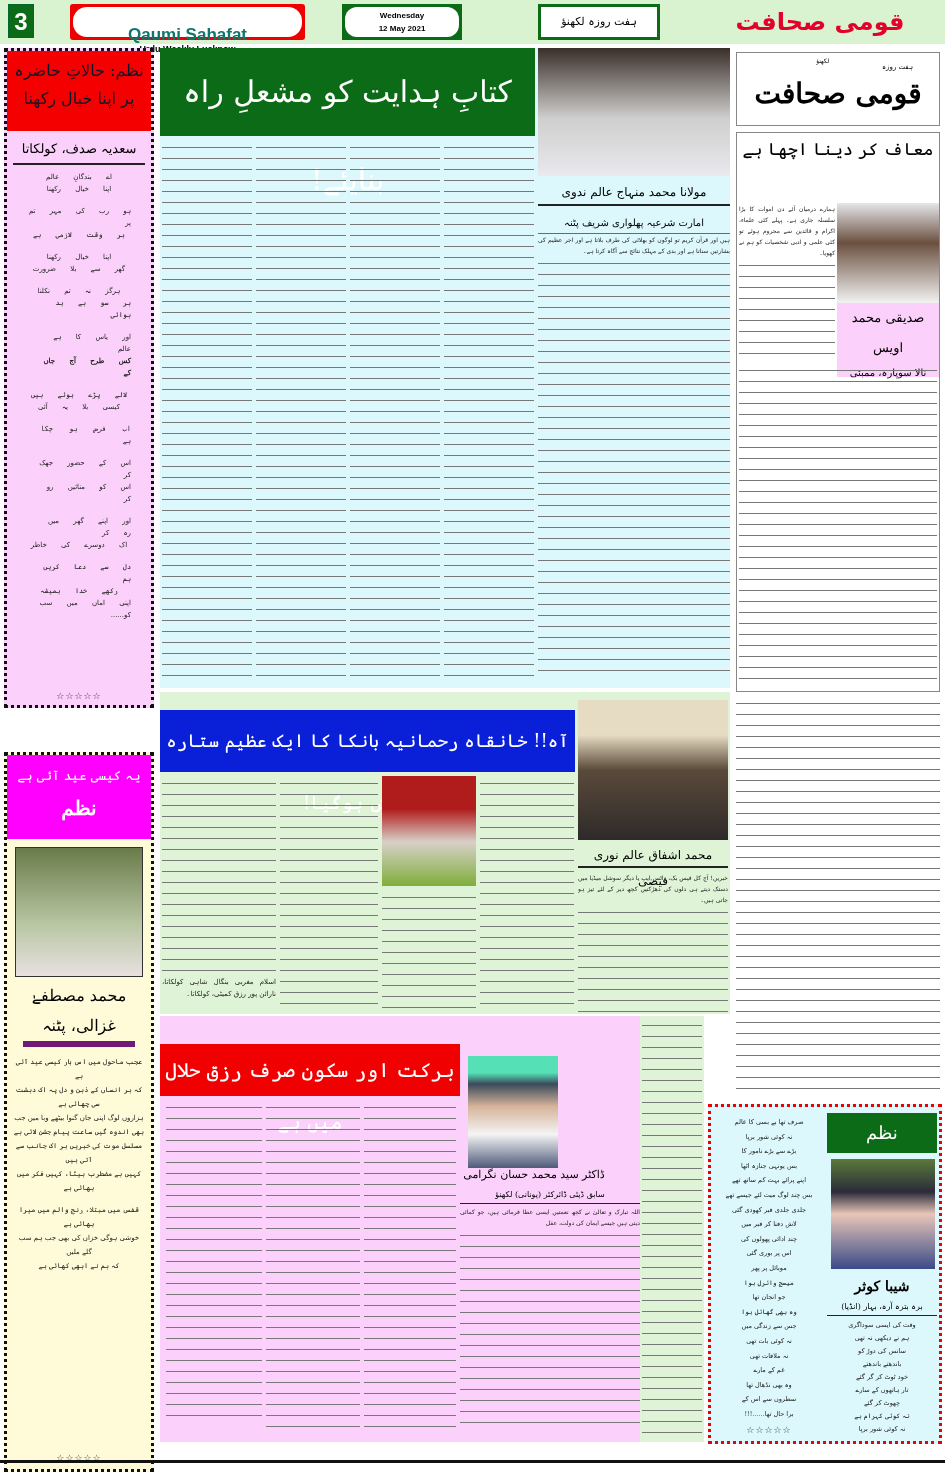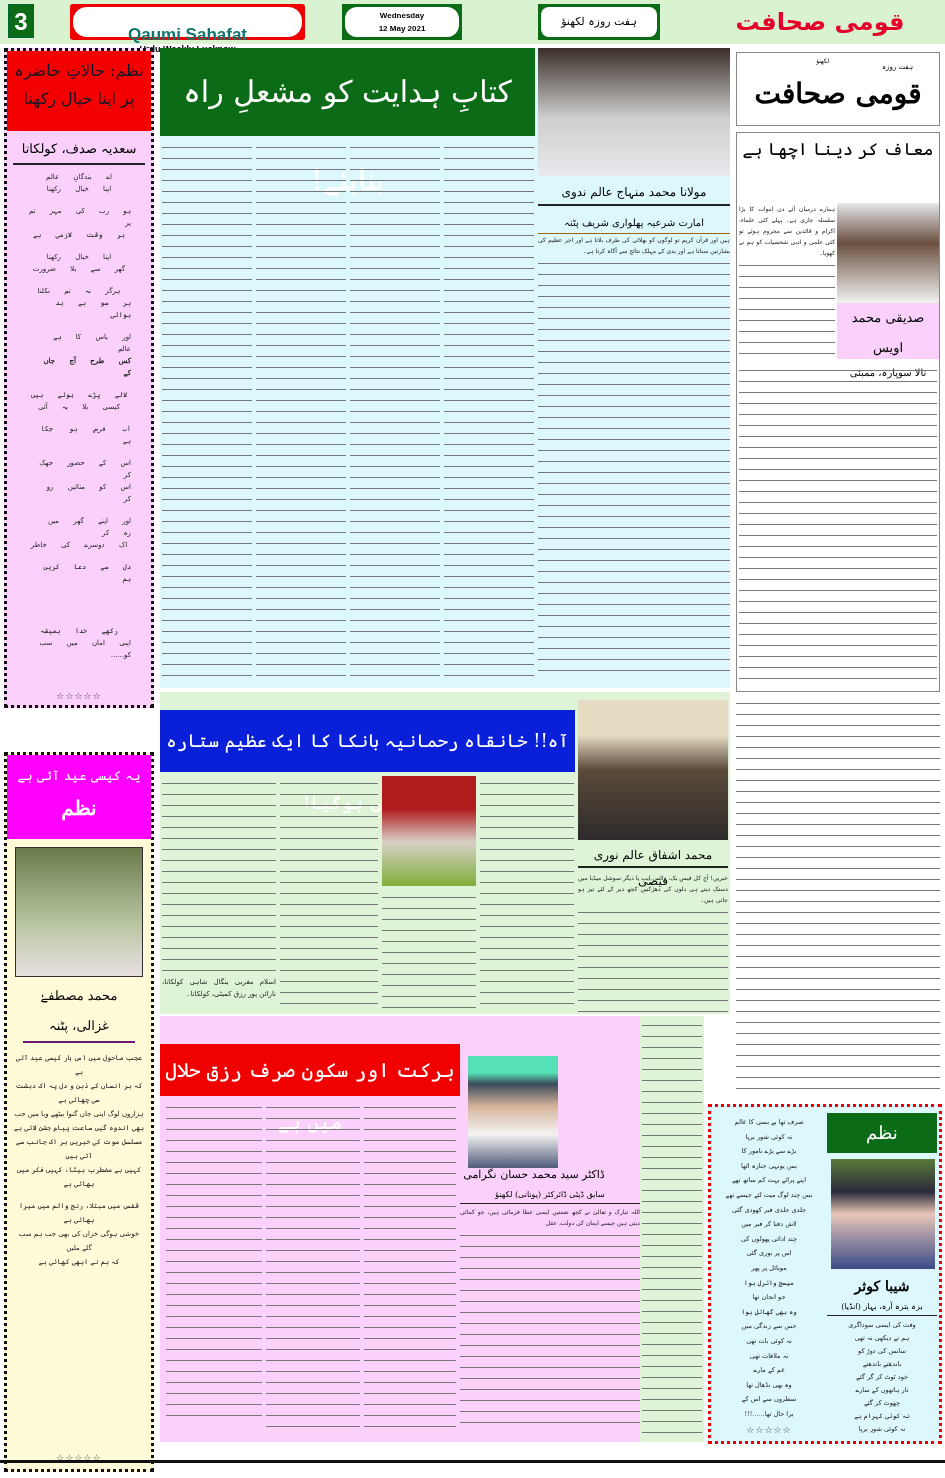--- a/index.html
+++ b/index.html
@@ -10,21 +10,21 @@
 
 #header{left:0;top:0;width:945px;height:44px;background:#d9f2cf}
 #pgnum{left:8px;top:4px;width:26px;height:34px;background:#0b6b16;color:#fff;font:bold 24px "Liberation Sans",sans-serif;text-align:center;line-height:34px;border:1px solid #063;}
 #brand{left:70px;top:4px;width:235px;height:36px;background:#e00;border-radius:3px;padding:3px}
 #brand .inner{background:#fff;border-radius:14px;height:30px;text-align:center}
 #brand .t1{font:bold 17px "Liberation Sans",sans-serif;color:#0f766e;line-height:18px;padding-top:19px}
 #brand .t2{font:bold 9px "Liberation Sans",sans-serif;color:#000;line-height:11px}
 #datebox{left:342px;top:4px;width:120px;height:36px;background:#0b6b16;padding:3px}
 #datebox .inner{background:#fff;border-radius:12px;height:30px;text-align:center;font:bold 8px "Liberation Sans",sans-serif;line-height:13px;padding-top:2px}
 #weeklybox{left:538px;top:4px;width:122px;height:36px;background:#0b6b16;padding:3px}
-#weeklybox .inner{background:#fff;border-radius:8px;height:30px;text-align:center;font:11px "DejaVu Serif",serif;line-height:30px}
+#weeklybox .inner{background:#fff;border-radius:0;height:30px;text-align:center;font:11px "DejaVu Serif",serif;line-height:30px}
 #mast-ur{left:720px;top:4px;width:200px;height:36px;color:#e4002b;font:bold 24px "DejaVu Sans",sans-serif;text-align:center;line-height:36px}
 
 .panel{border:1px solid #888}
 .txt{font-size:6px;line-height:11px;color:#222;text-align:justify;direction:rtl;overflow:hidden}
 .lines{background:repeating-linear-gradient(to bottom,transparent 0,transparent 7px,#777 7px,#777 8px,transparent 8px,transparent 11px)}
 .photo{background:#555}
 .cap{font-family:"DejaVu Serif",serif;direction:rtl;text-align:center;color:#000}
 .dotborder{border:3px dotted #111}
 .reddot{border:3px dotted #e00}
 .stars{font-size:9px;letter-spacing:1px;text-align:center;color:#333}
@@ -87,34 +87,34 @@
       <div style="margin: 6px 0px 10px;">
         <div class="poem-row" style="justify-content: center; word-spacing: 12px;">اس کے حضور جھک کر</div>
         <div class="poem-row" style="justify-content: center; word-spacing: 12px;">اس کو منائیں رو کر</div>
       </div>
       <div style="margin: 6px 0px 10px;">
         <div class="poem-row" style="justify-content: center; word-spacing: 12px;">اور اپنے گھر میں رہ کر</div>
         <div class="poem-row" style="justify-content: center; word-spacing: 12px;">اک دوسرے کی خاطر</div>
       </div>
       <div style="margin: 6px 0px 10px;">
         <div class="poem-row" style="justify-content: center; word-spacing: 12px;">دل سے دعا کریں ہم</div>
-        <div class="poem-row" style="justify-content: center; word-spacing: 12px; margin-top: 40px;">رکھے خدا ہمیشہ</div>
+        <div class="poem-row" style="justify-content: center; word-spacing: 12px;">رکھے خدا ہمیشہ</div>
         <div class="poem-row" style="justify-content: center; word-spacing: 12px;">اپنی اماں میں سب کو......</div>
       </div>
     </div>
   <div class="stars" style="position:absolute;bottom:4px;width:100%">☆☆☆☆☆</div>
 </div>
 
 <div class="abs dotborder" style="left:4px;top:752px;width:150px;height:720px;background:#fffbd9">
   <div class="cap" style="background:#f0f;color:#fff;height:84px;padding-top:6px">
     <div style="font-size:13px;line-height:30px">یہ کیسی عید آئی ہے</div>
     <div style="font-size:20px;font-weight:bold;line-height:34px">نظم</div>
   </div>
   <div class="photo" style="margin:8px 8px 0;height:130px;background:linear-gradient(180deg,#6a7b4a,#b9c7a3 60%,#e8e0e0);border:1px solid #333"></div>
-  <div class="cap" style="font-size:13px;line-height:30px;border-bottom:2px solid #701a75;margin:4px 16px">محمد مصطفےٰ غزالی، پٹنہ</div>
+  <div class="cap" style="font-size:16px;line-height:30px;border-bottom:6px solid #701a75;margin:4px 16px">محمد مصطفےٰ غزالی، پٹنہ</div>
   <div id="poem2-lines" style="padding:4px 6px">
       <div class="rtl" style="font-family: &quot;DejaVu Serif&quot;, serif; text-align: center; font-size: 7px; line-height: 14px; color: rgb(34, 34, 34);">عجب ماحول میں اس بار کیسی عید آئی ہے</div>
       <div class="rtl" style="font-family: &quot;DejaVu Serif&quot;, serif; text-align: center; font-size: 7px; line-height: 14px; color: rgb(34, 34, 34);">کہ ہر انساں کے ذہن و دل پہ اک دہشت سی چھائی ہے</div>
       <div class="rtl" style="font-family: &quot;DejaVu Serif&quot;, serif; text-align: center; font-size: 7px; line-height: 14px; color: rgb(34, 34, 34);">ہزاروں لوگ اپنی جاں گنوا بیٹھے وبا میں جب</div>
       <div class="rtl" style="font-family: &quot;DejaVu Serif&quot;, serif; text-align: center; font-size: 7px; line-height: 14px; color: rgb(34, 34, 34);">بھی اندوہ گیں ساعت پیامِ جشن لائی ہے</div>
       <div class="rtl" style="font-family: &quot;DejaVu Serif&quot;, serif; text-align: center; font-size: 7px; line-height: 14px; color: rgb(34, 34, 34);">مسلسل موت کی خبریں ہر اک جانب سے آتی ہیں</div>
       <div class="rtl" style="font-family: &quot;DejaVu Serif&quot;, serif; text-align: center; font-size: 7px; line-height: 14px; color: rgb(34, 34, 34);">کہیں ہے مضطرب بیٹا، کہیں فکر میں بھائی ہے</div>
     </div>
   <div id="poem2-closing" style="padding:4px 6px">
       <div class="rtl" style="font-family: &quot;DejaVu Serif&quot;, serif; text-align: center; font-size: 7px; line-height: 14px; color: rgb(34, 34, 34);">قفس میں مبتلا، رنج والم میں میرا بھائی ہے</div>
@@ -165,21 +165,21 @@
 
 <div class="abs panel" style="left:736px;top:52px;width:204px;height:74px;background:#fff">
   <div class="abs rtl" style="right:26px;top:10px;font-size:7px">ہفت روزہ</div>
   <div class="abs rtl" style="right:110px;top:4px;font-size:6px">لکھنؤ</div>
   <div class="abs cap" style="left:0;top:18px;width:202px;font-size:28px;font-weight:bold;line-height:46px">قومی صحافت</div>
 </div>
 
 <div class="abs panel" style="left:736px;top:132px;width:204px;height:560px;background:#fff">
   <div class="cap" style="font-size:17px;line-height:32px">معاف کر دینا اچھا ہے</div>
   <div class="abs photo" style="left:100px;top:70px;width:102px;height:100px;background:linear-gradient(180deg,#e5e6ea,#6b5040 40%,#f2f2f2)"></div>
-  <div class="abs" style="left:100px;top:170px;width:102px;height:56px;background:#fbd0fb">
+  <div class="abs" style="left:100px;top:170px;width:102px;height:74px;background:#fbd0fb">
     <div class="cap" style="font-size:13px;line-height:30px">صدیقی محمد اویس</div>
     <div class="cap" style="font-size:10px;line-height:20px">نالا سوپارہ، ممبئی</div>
   </div>
   <div class="abs txt" style="left:2px;top:70px;width:96px;height:156px"><span>ہمارے درمیان آئے دن اموات کا بڑا سلسلہ جاری ہے۔ پہلے کئی علماء، اکرام و قائدین سے محروم ہوئے تو کئی علمی و ادبی شخصیات کو ہم نے کھویا۔</span><div class="lines" style="height:110px"></div></div>
   <div class="abs txt lines" style="left:2px;top:230px;width:198px;height:326px"></div>
 </div>
 
 <div class="abs txt lines" style="left:736px;top:696px;width:204px;height:400px"></div>
 
 <div class="abs reddot" style="left:708px;top:1104px;width:234px;height:340px;background:#dcf8fc">

